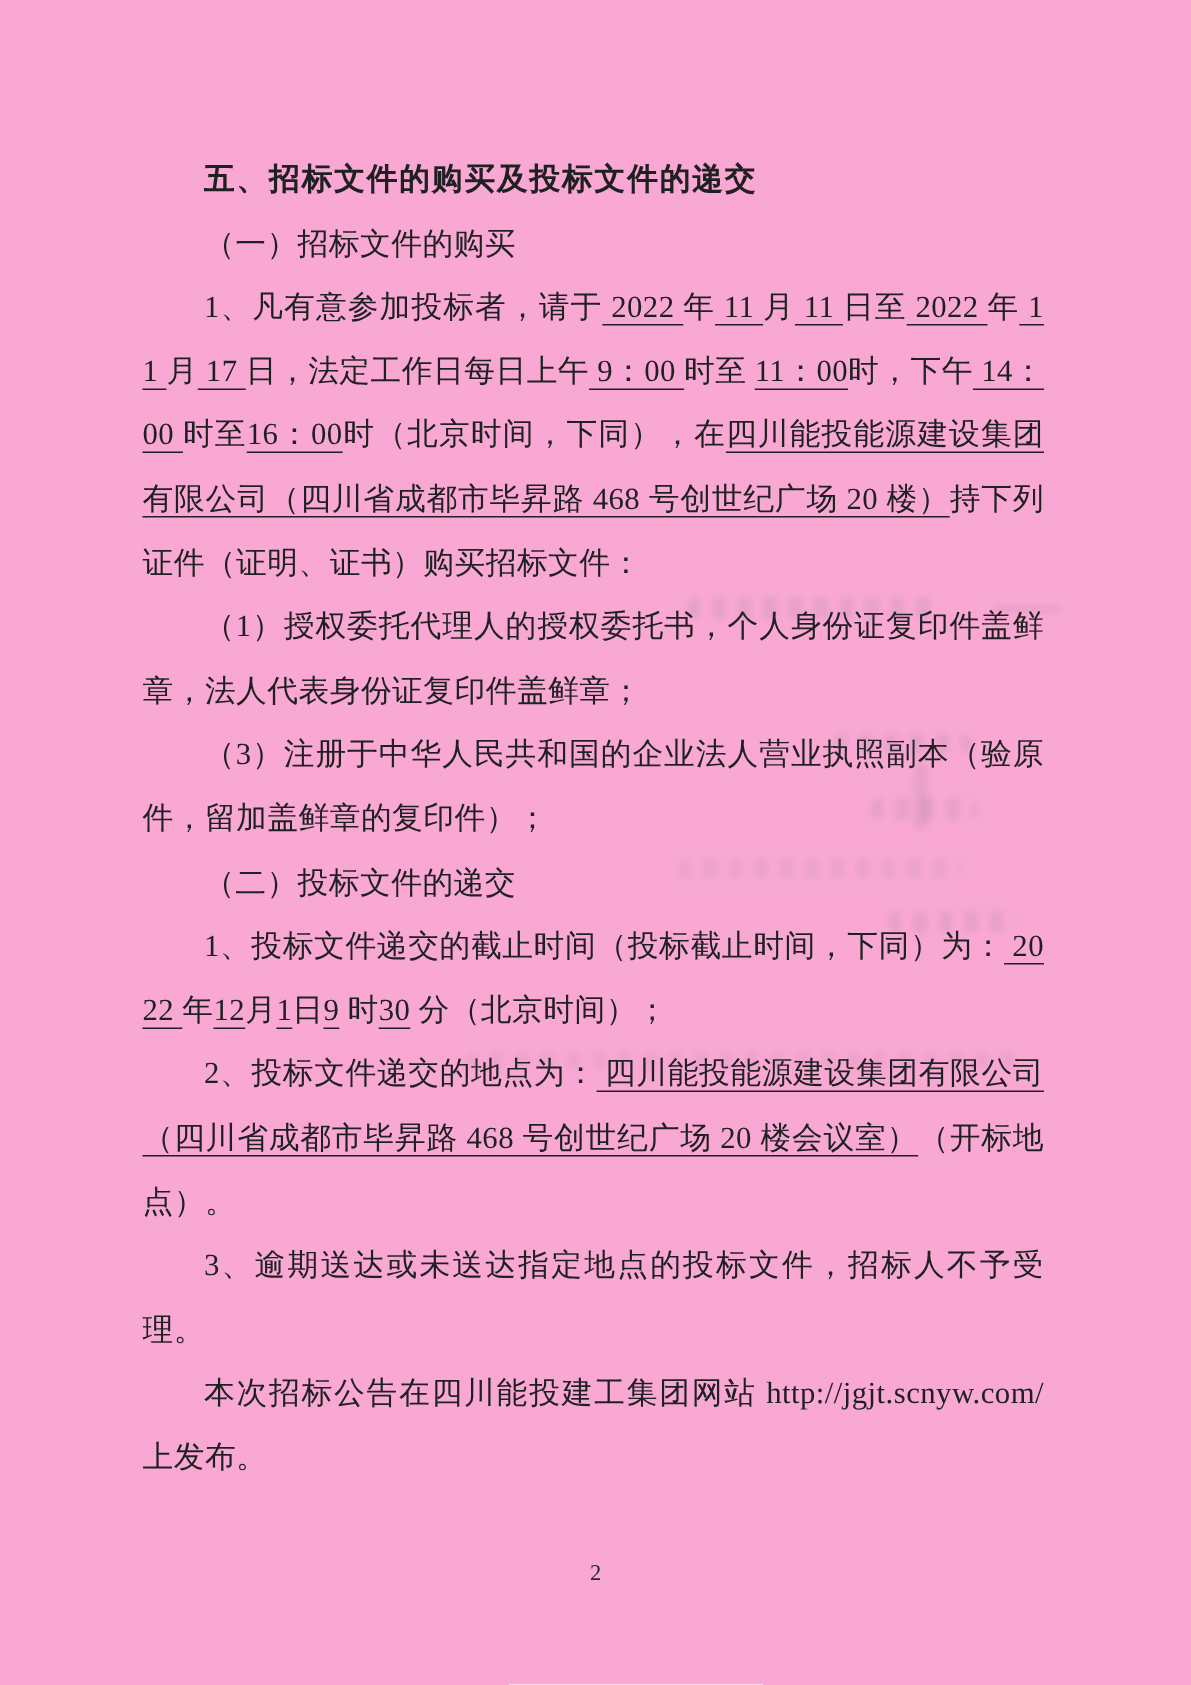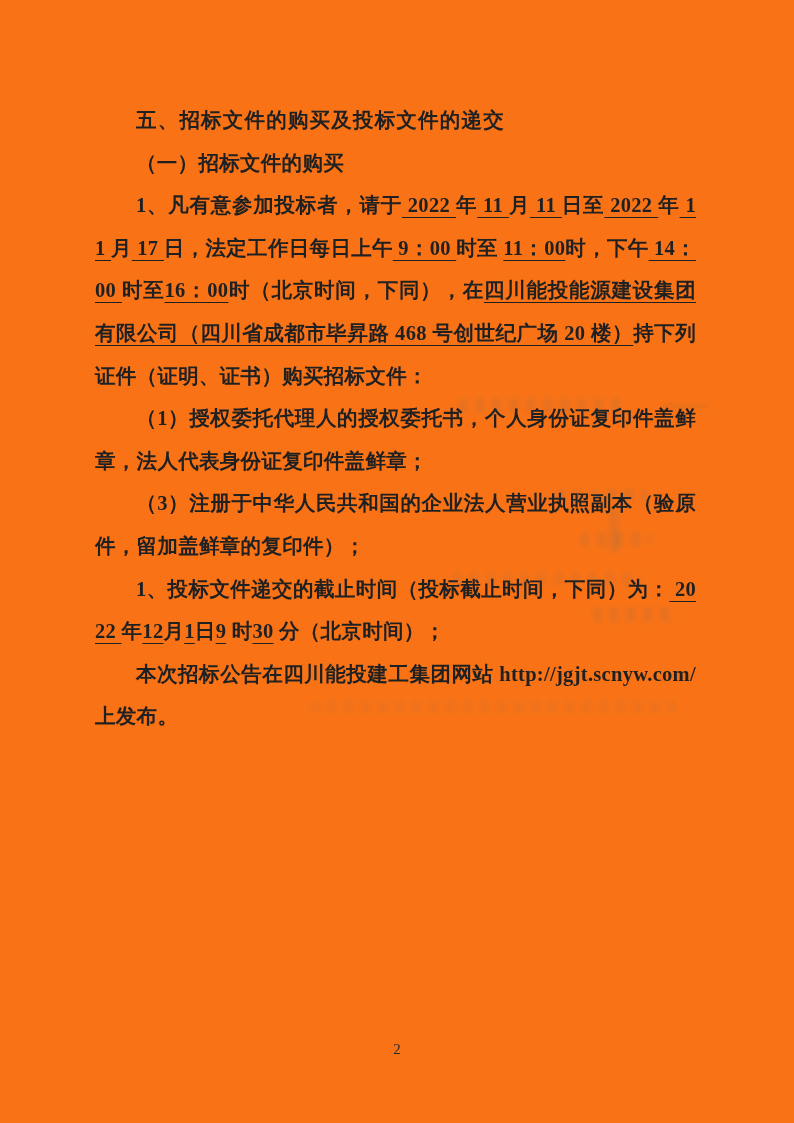--- a/index.html
+++ b/index.html
@@ -1,39 +1,38 @@
 <!DOCTYPE html>
 <html><head>
 <meta charset="utf-8">
 <style>
   html, body { margin: 0; padding: 0; background: #ffffff; }
   .page {
     position: relative;
     width: 794px;
     height: 1123px;
-    background: #f97316;
+    background: #f9a8d4;
     overflow: hidden;
     font-family: "Liberation Serif", "DejaVu Serif", serif;
     color: #1f2022;
   }
   .content {
     position: absolute;
     left: 95px;
     top: 99px;
     width: 601px;
   }
   p.para {
     margin: 0;
     font-size: 20.5px;
     line-height: 42.6px;
     text-align: justify;
     text-indent: 2em;
     letter-spacing: 0.3px;
     word-break: break-all;
-    font-weight: bold;
   }
   p.heading {
     font-family: "Liberation Sans", "DejaVu Sans", sans-serif;
     font-weight: 700;
     letter-spacing: 1.2px;
   }
   .u {
     text-decoration: underline;
     text-underline-offset: 5px;
     text-decoration-thickness: 1.4px;
@@ -62,21 +61,24 @@
 </head>
 <body>
 
 <div class="page">
   <div class="content" id="doc-content">
       <p class="para heading"><span>五、招标文件的购买及投标文件的递交</span></p>
       <p class="para body"><span>（一）招标文件的购买</span></p>
       <p class="para body"><span>1、凡有意参加投标者，请于</span><span class="u">&nbsp;2022&nbsp;</span><span>年</span><span class="u">&nbsp;11&nbsp;</span><span>月</span><span class="u">&nbsp;11&nbsp;</span><span>日至</span><span class="u">&nbsp;2022&nbsp;</span><span>年</span><span class="u">&nbsp;11&nbsp;</span><span>月</span><span class="u">&nbsp;17&nbsp;</span><span>日，法定工作日每日上午</span><span class="u">&nbsp;9：00&nbsp;</span><span>时至&nbsp;</span><span class="u">11：00</span><span>时，下午</span><span class="u">&nbsp;14：00&nbsp;</span><span>时至</span><span class="u">16：00</span><span>时（北京时间，下同），在</span><span class="u">四川能投能源建设集团有限公司（四川省成都市毕昇路&nbsp;468&nbsp;号创世纪广场&nbsp;20&nbsp;楼）</span><span>持下列证件（证明、证书）购买招标文件：</span></p>
       <p class="para body"><span>（1）授权委托代理人的授权委托书，个人身份证复印件盖鲜章，法人代表身份证复印件盖鲜章；</span></p>
       <p class="para body"><span>（3）注册于中华人民共和国的企业法人营业执照副本（验原件，留加盖鲜章的复印件）；</span></p>
+      <p class="para body"><span>（二）投标文件的递交</span></p>
       <p class="para body"><span>1、投标文件递交的截止时间（投标截止时间，下同）为：</span><span class="u">&nbsp;2022&nbsp;</span><span>年</span><span class="u">12</span><span>月</span><span class="u">1</span><span>日</span><span class="u">9</span><span>&nbsp;时</span><span class="u">30</span><span>&nbsp;分（北京时间）；</span></p>
+      <p class="para body"><span>2、投标文件递交的地点为：</span><span class="u">&nbsp;四川能投能源建设集团有限公司（四川省成都市毕昇路&nbsp;468&nbsp;号创世纪广场&nbsp;20&nbsp;楼会议室）</span><span>（开标地点）。</span></p>
+      <p class="para body"><span>3、逾期送达或未送达指定地点的投标文件，招标人不予受理。</span></p>
       <p class="para body"><span>本次招标公告在四川能投建工集团网站&nbsp;http://jgjt.scnyw.com/上发布。</span></p>
       <p class="para heading"></p>
     </div>
 
   <div class="page-number">2</div>
 
   <div class="smudge" style="left:458px; top:398px; width:165px; height:15px;"></div>
   <div class="smudge dash" style="left:662px; top:404px; width:46px;"></div>
   <div class="smudge" style="left:556px; top:489px; width:92px; height:13px;"></div>
   <div class="smudge" style="left:609px; top:508px; width:10px; height:46px; background:rgba(88,104,114,0.85);"></div>

